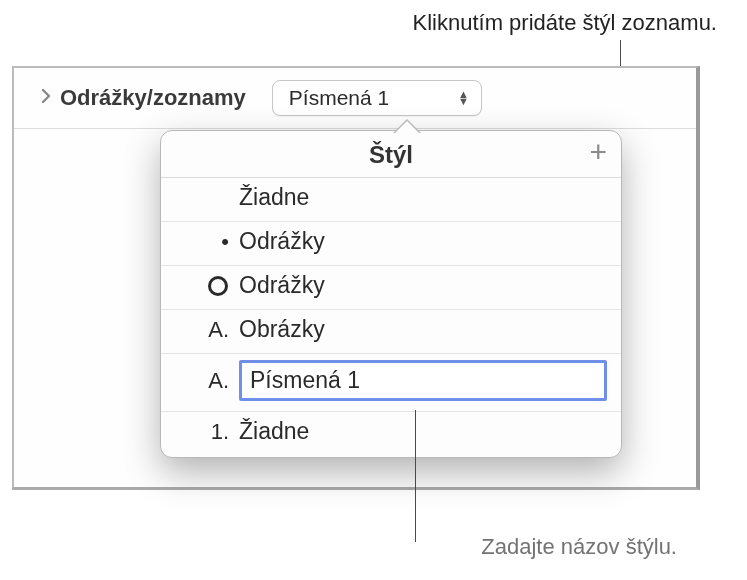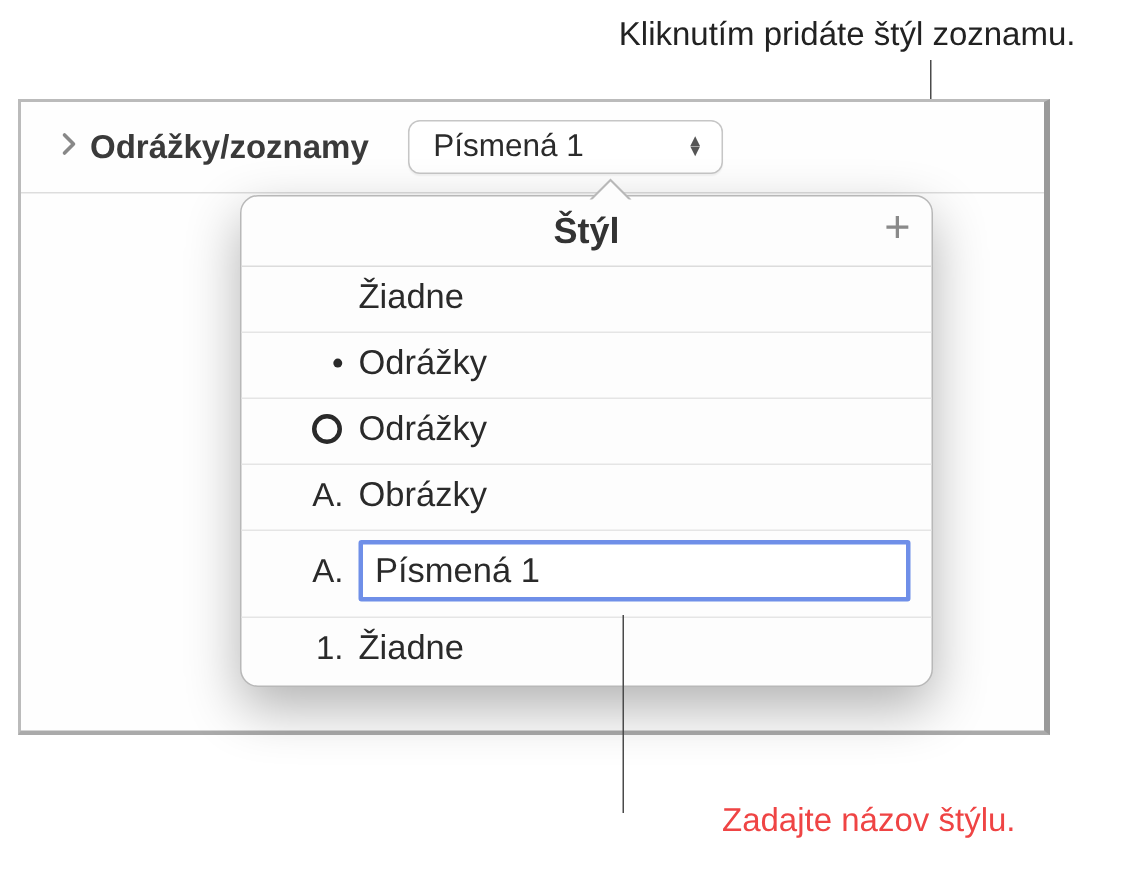--- a/index.html
+++ b/index.html
@@ -167,21 +167,21 @@
       border-radius: 2px;
       background: #fff;
       outline: none;
       color: #2a2a2a;
     }
     .callout-bottom {
       position: absolute;
       bottom: 20px;
       right: 70px;
       font-size: 22px;
-      color: #ef4444;
+      color: #737373;
     }
     .callout-line-bottom {
       position: absolute;
       left: 415px;
       top: 410px;
       width: 1px;
       height: 132px;
       background: #4a4a4a;
     }
   </style>

